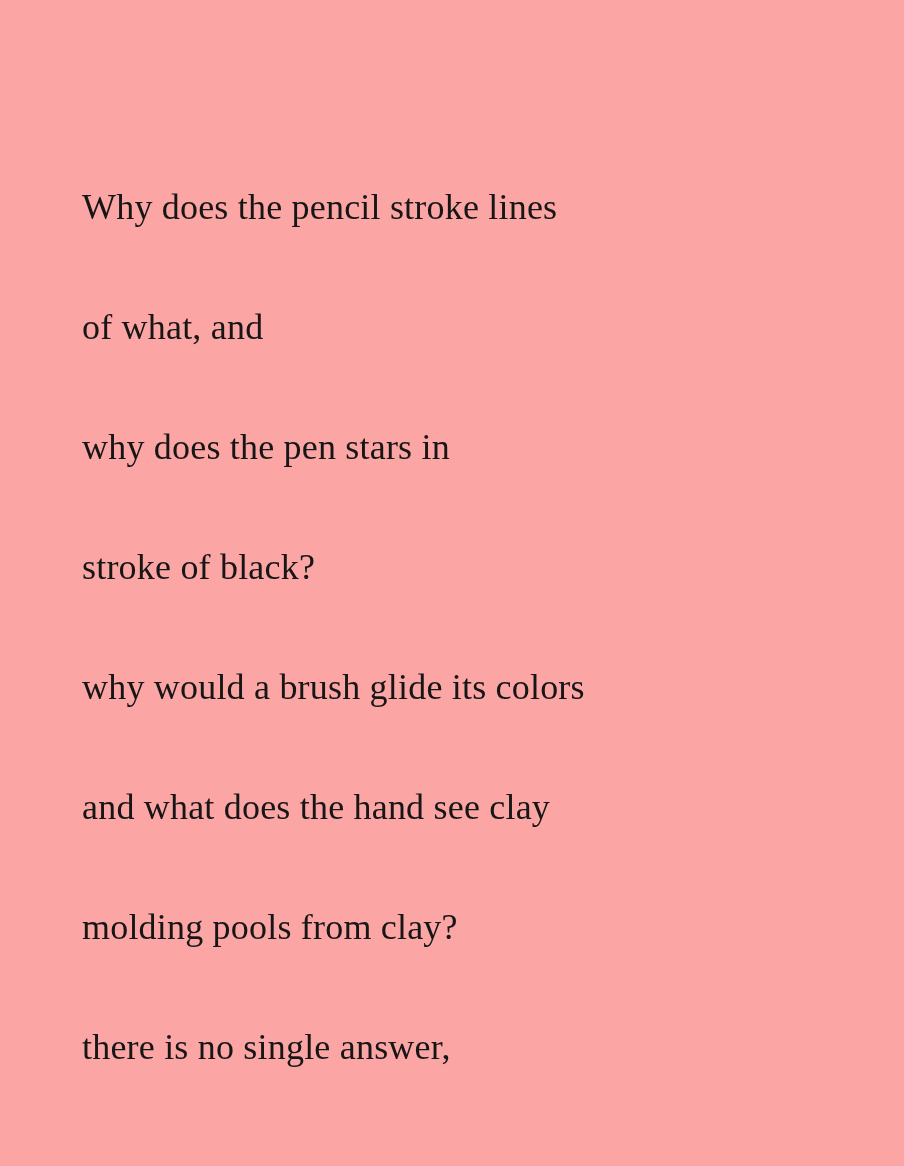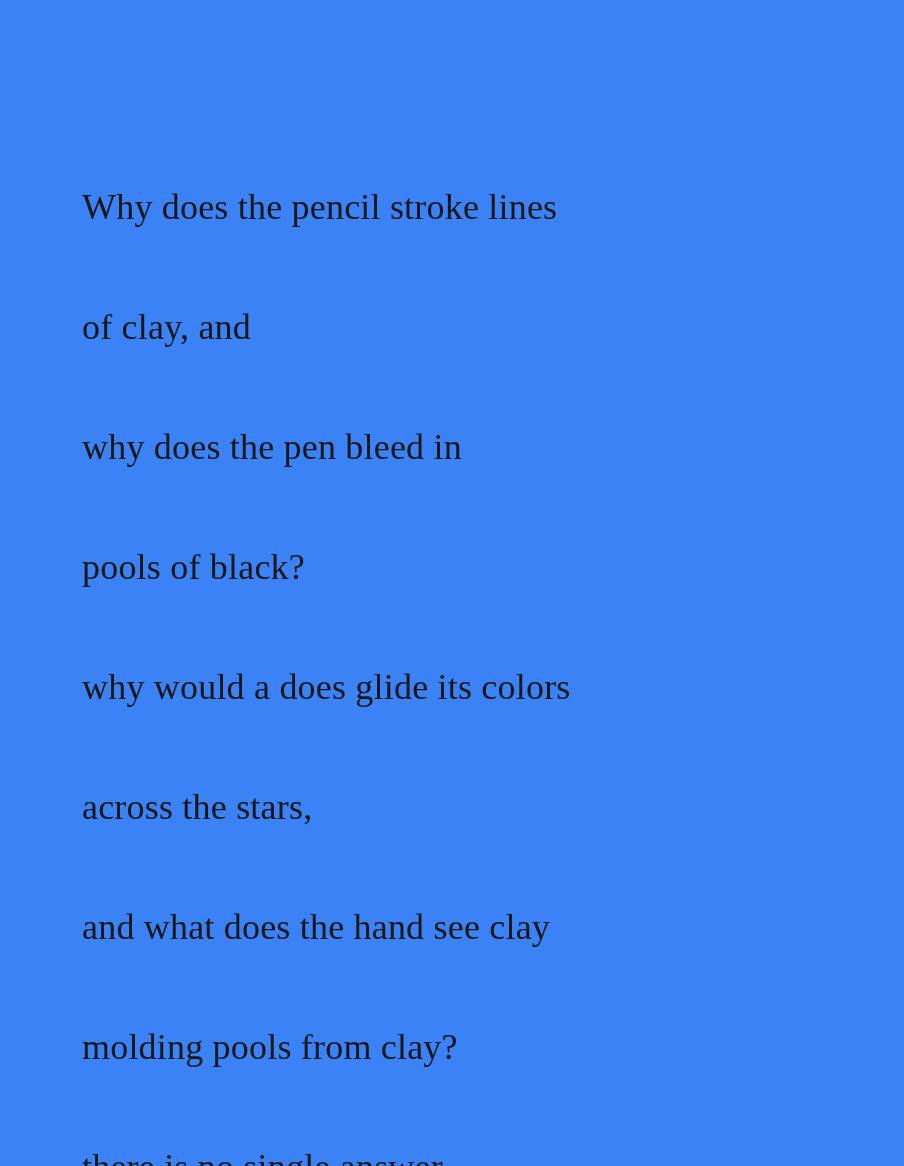--- a/index.html
+++ b/index.html
@@ -7,21 +7,21 @@
     padding: 0;
     width: 904px;
     height: 1166px;
     background: #ffffff;
     overflow: hidden;
   }
   .page {
     position: relative;
     width: 904px;
     height: 1166px;
-    background: #3b82f6;
+    background: #fca5a5;
   }
   .poem {
     position: absolute;
     left: 82px;
     top: 107px;
     width: 740px;
     font-family: "Liberation Serif", "DejaVu Serif", serif;
     font-size: 36px;
     line-height: 40px;
     color: #161616;
@@ -32,25 +32,24 @@
   .poem-line {
     height: 40px;
   }
 </style>
 </head>
 <body>
 
 <div class="page">
   <div class="poem">
     <div class="poem-line">Why does the pencil stroke lines</div>
-    <div class="poem-line">of clay, and</div>
-    <div class="poem-line">why does the pen bleed in</div>
-    <div class="poem-line">pools of black?</div>
-    <div class="poem-line">why would a does glide its colors</div>
-    <div class="poem-line">across the stars,</div>
+    <div class="poem-line">of what, and</div>
+    <div class="poem-line">why does the pen stars in</div>
+    <div class="poem-line">stroke of black?</div>
+    <div class="poem-line">why would a brush glide its colors</div>
     <div class="poem-line">and what does the hand see clay</div>
     <div class="poem-line">molding pools from clay?</div>
     <div class="poem-line">there is no single answer,</div>
     
     
     
     
     
     
     

